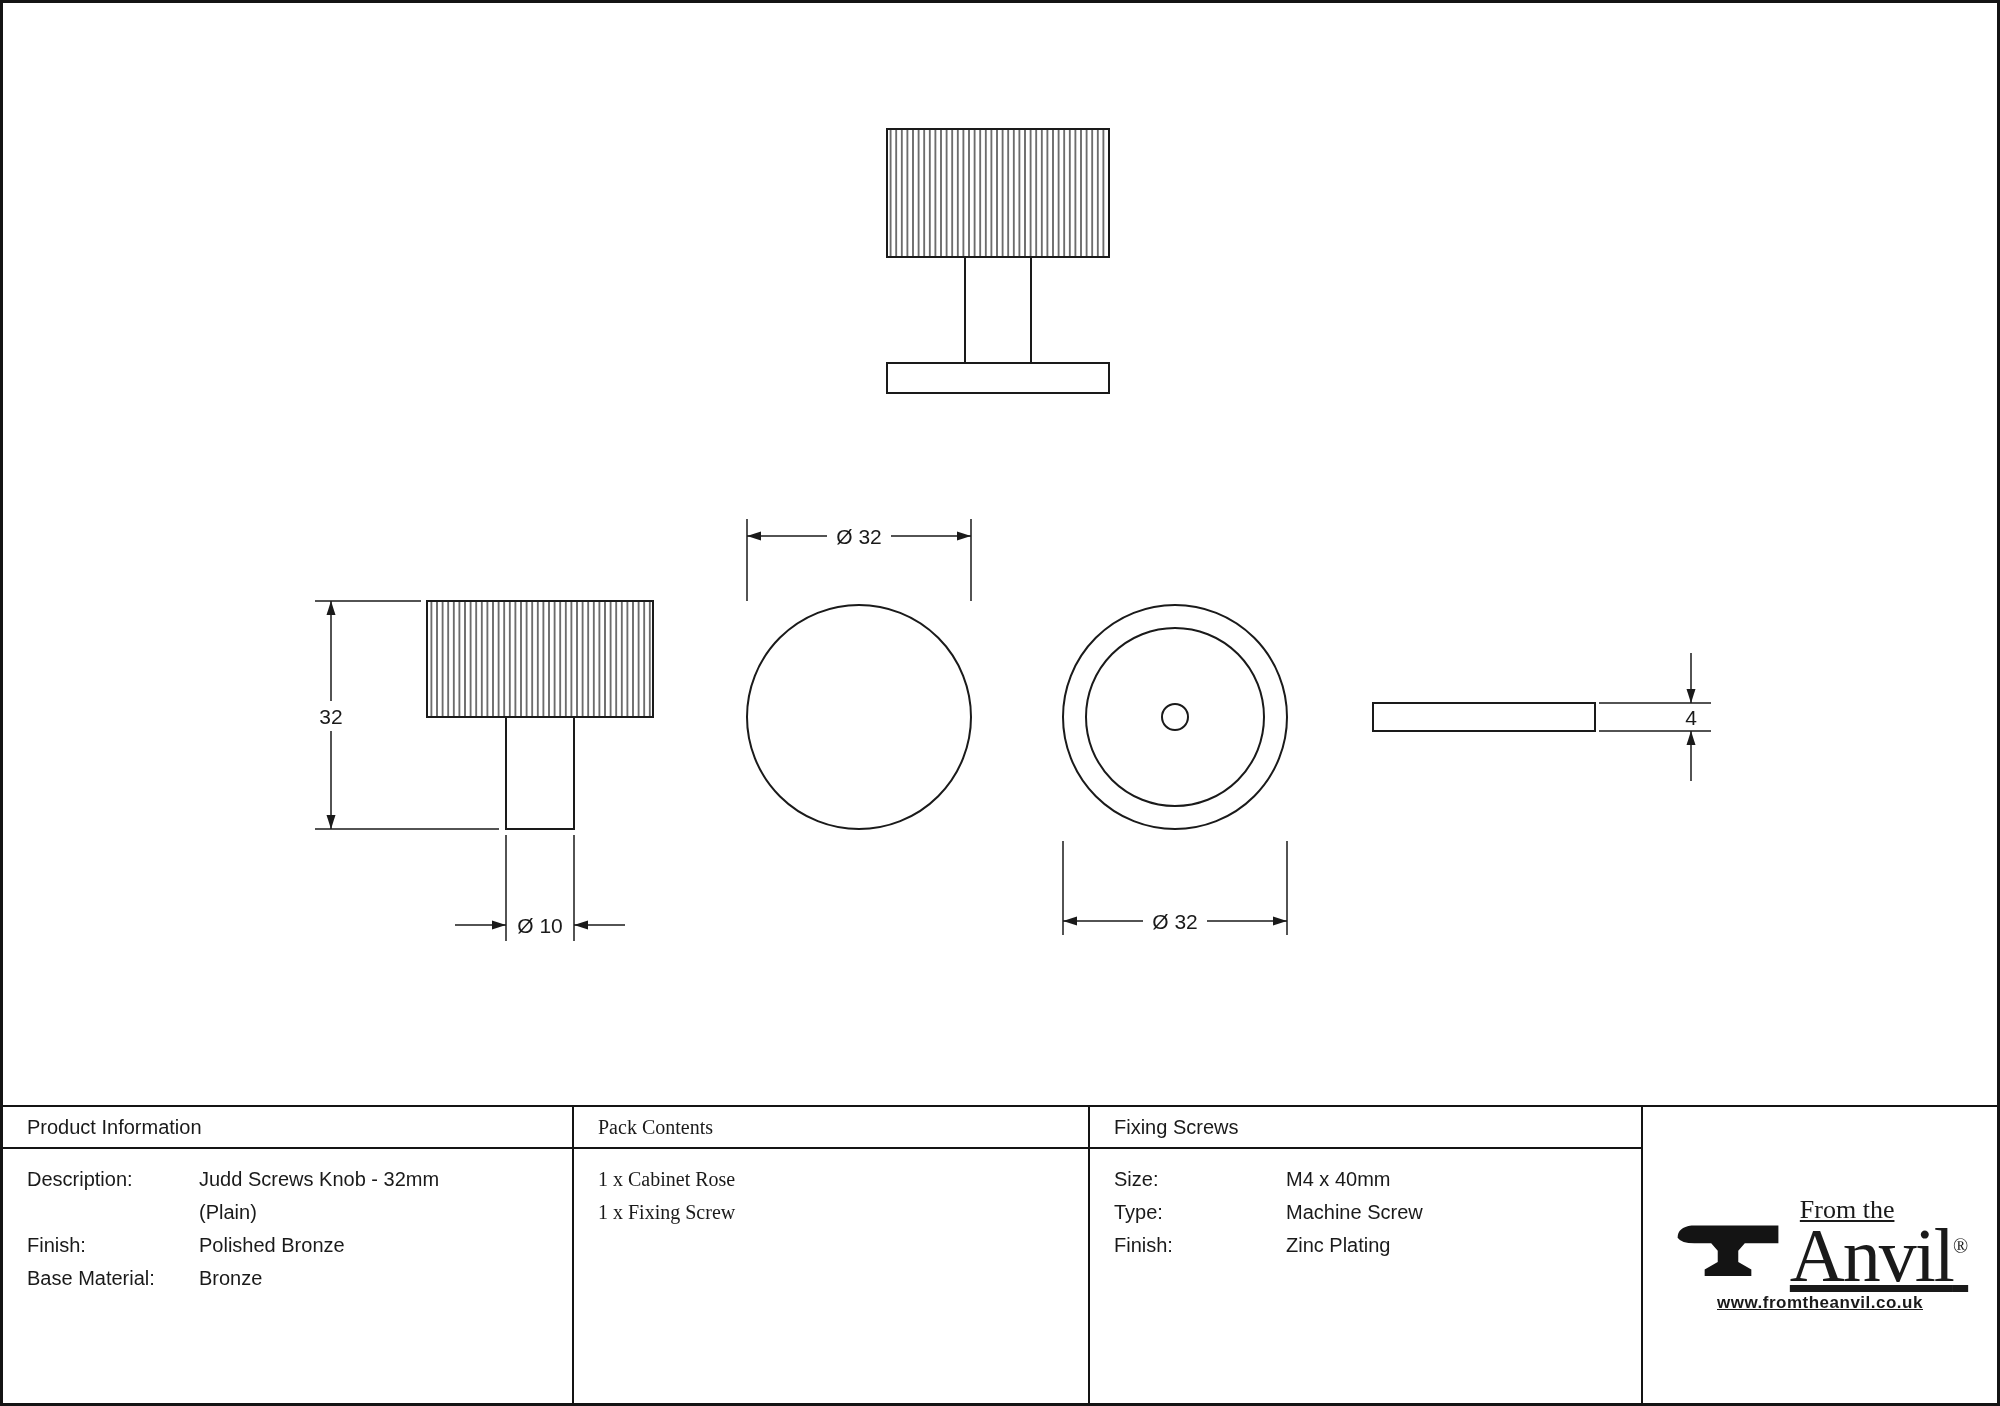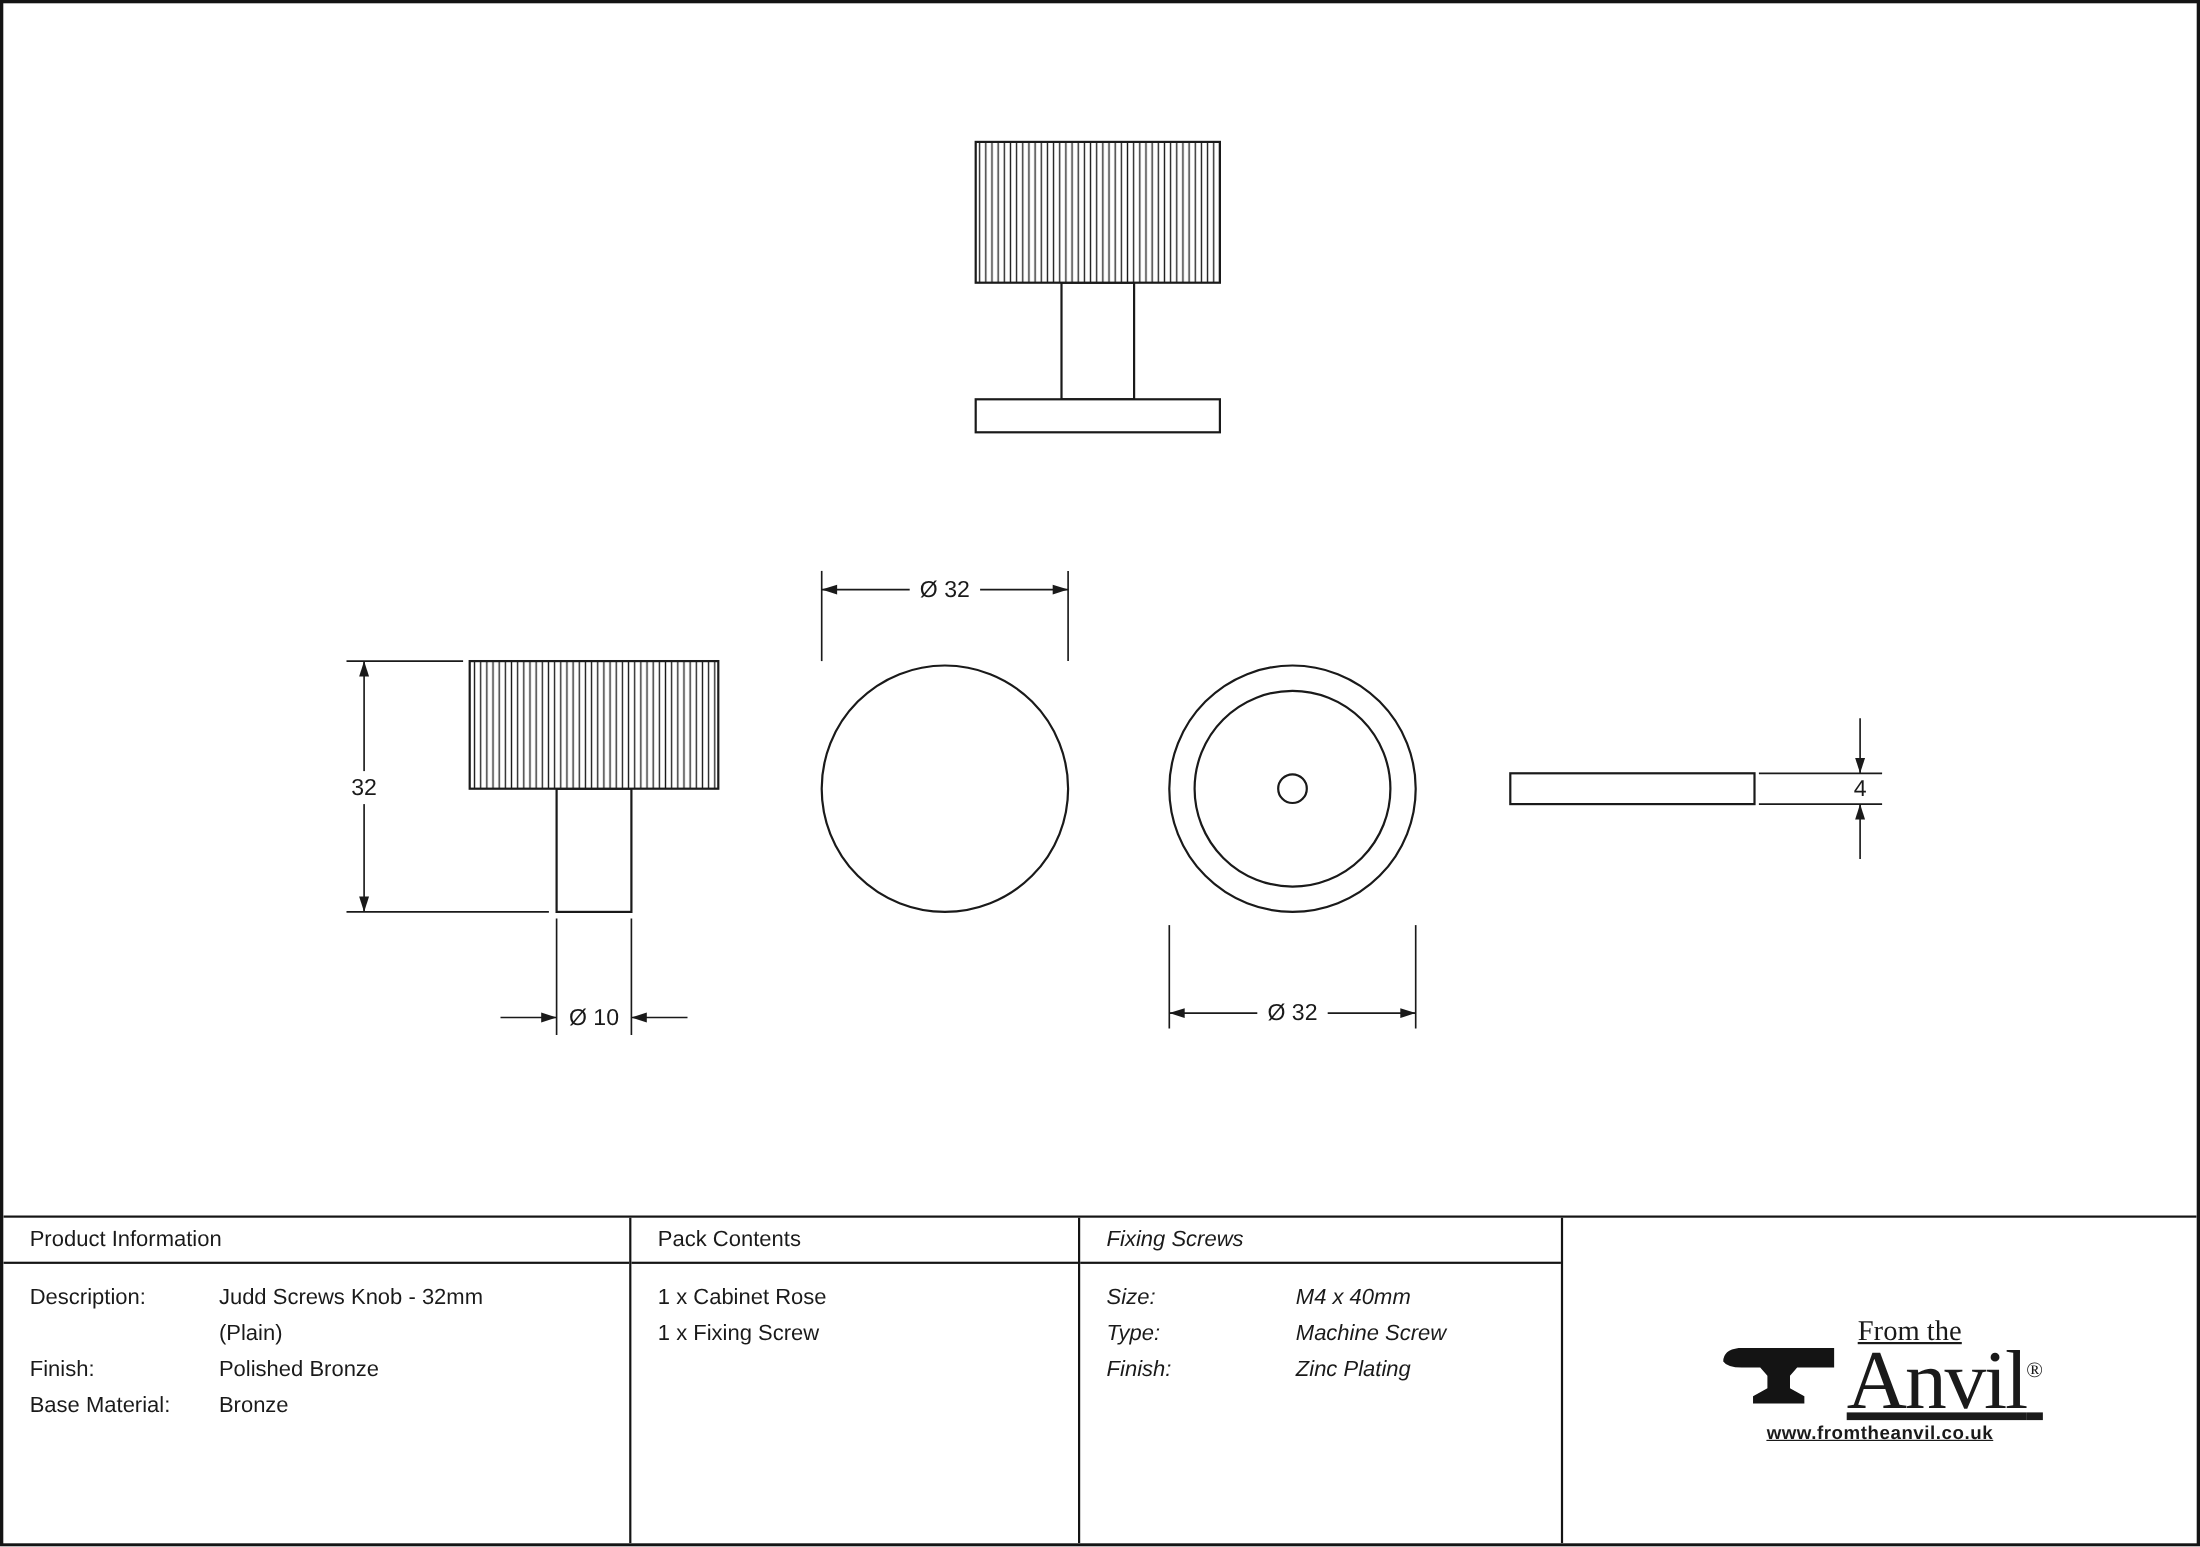--- a/index.html
+++ b/index.html
@@ -11,22 +11,22 @@
   }
   .drawing-area{height:1102px;position:relative;flex-shrink:0;}
   .drawing-area svg{position:absolute;left:0;top:0;}
   .note-bar{
     border-top:2px solid #141414;height:50px;flex-shrink:0;
     display:flex;align-items:center;padding-left:22px;font-size:20px;
   }
   .spec-table{border-top:2px solid #141414;flex:1;display:flex;min-height:0;}
   .col{border-right:2px solid #141414;display:flex;flex-direction:column;box-sizing:border-box;}
   .col-product{width:571px;flex-shrink:0;}
-  .col-pack{width:408px;flex-shrink:0;}
-  .col-fixing{width:439px;flex-shrink:0;font-style:italic;}
+  .col-pack{width:516px;flex-shrink:0;font-family:Liberation Serif, serif;}
+  .col-fixing{width:553px;flex-shrink:0;}
   .col-logo{flex:1;border-right:none;align-items:center;justify-content:center;}
   .col-header{
     height:40px;border-bottom:2px solid #141414;flex-shrink:0;
     display:flex;align-items:center;padding-left:24px;font-size:20px;
   }
   .col-body{padding:14px 10px 0 24px;font-size:20px;line-height:33px;}
   .spec-row{display:flex;}
   .spec-label{width:172px;flex-shrink:0;}
   .pack-item{white-space:nowrap;}
   

